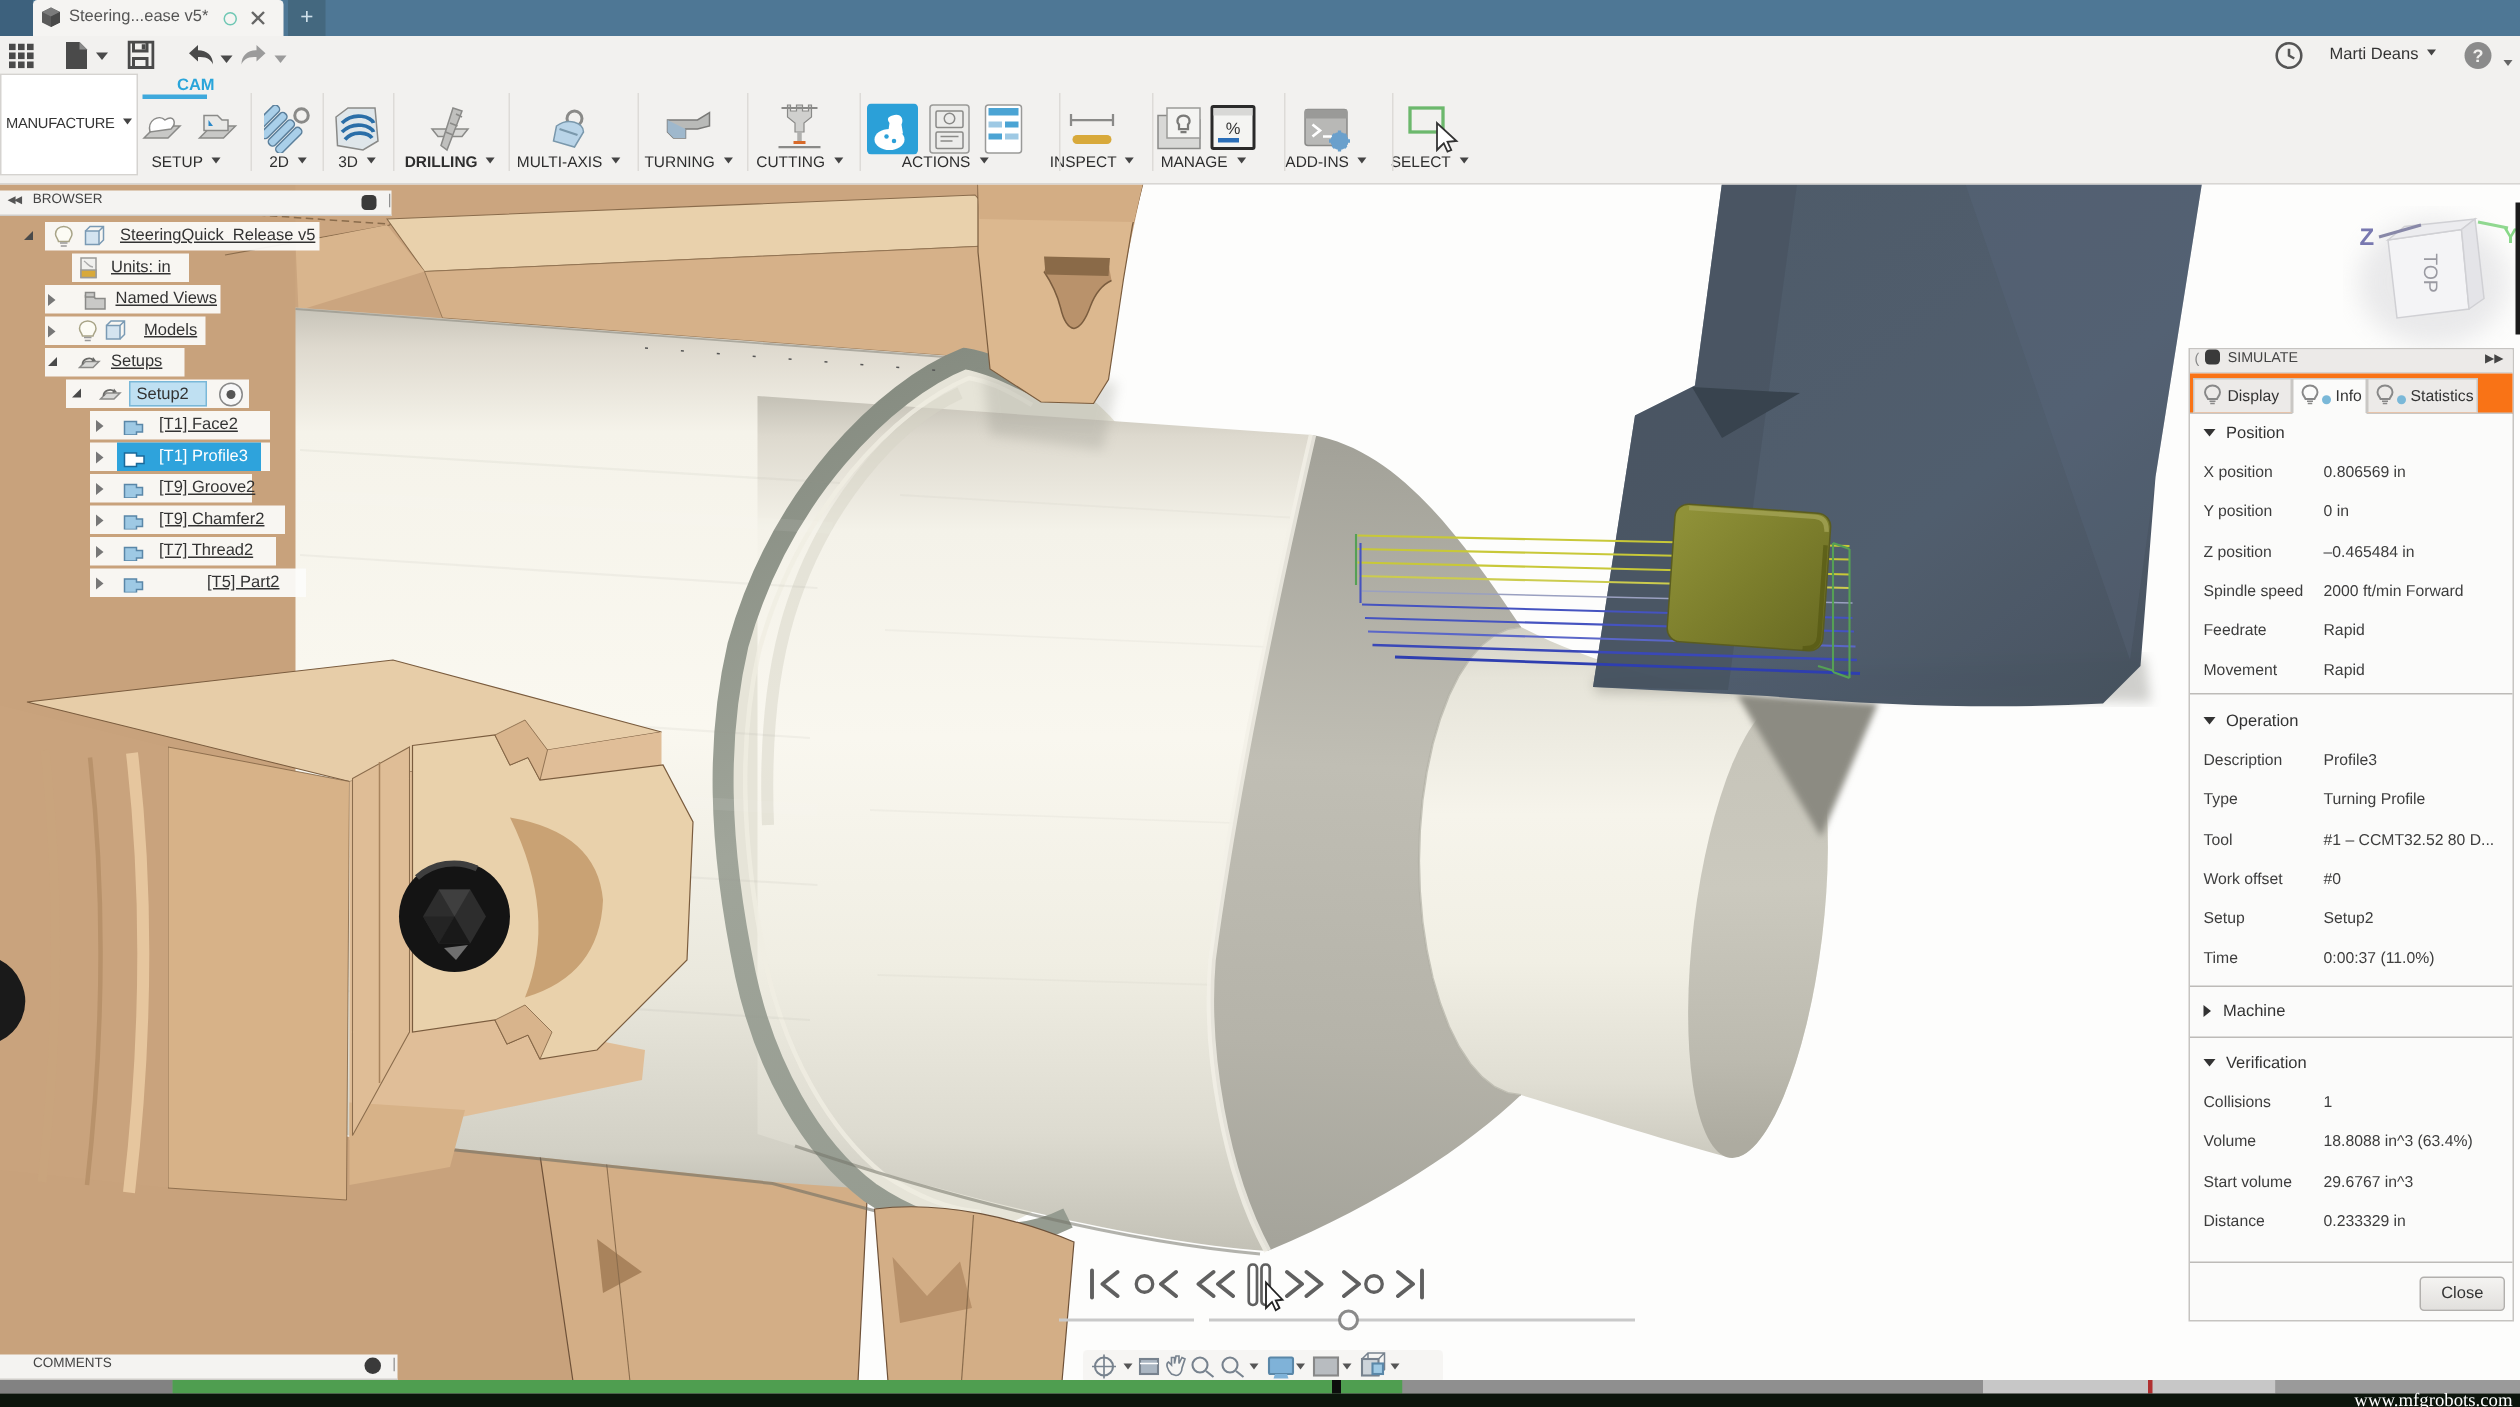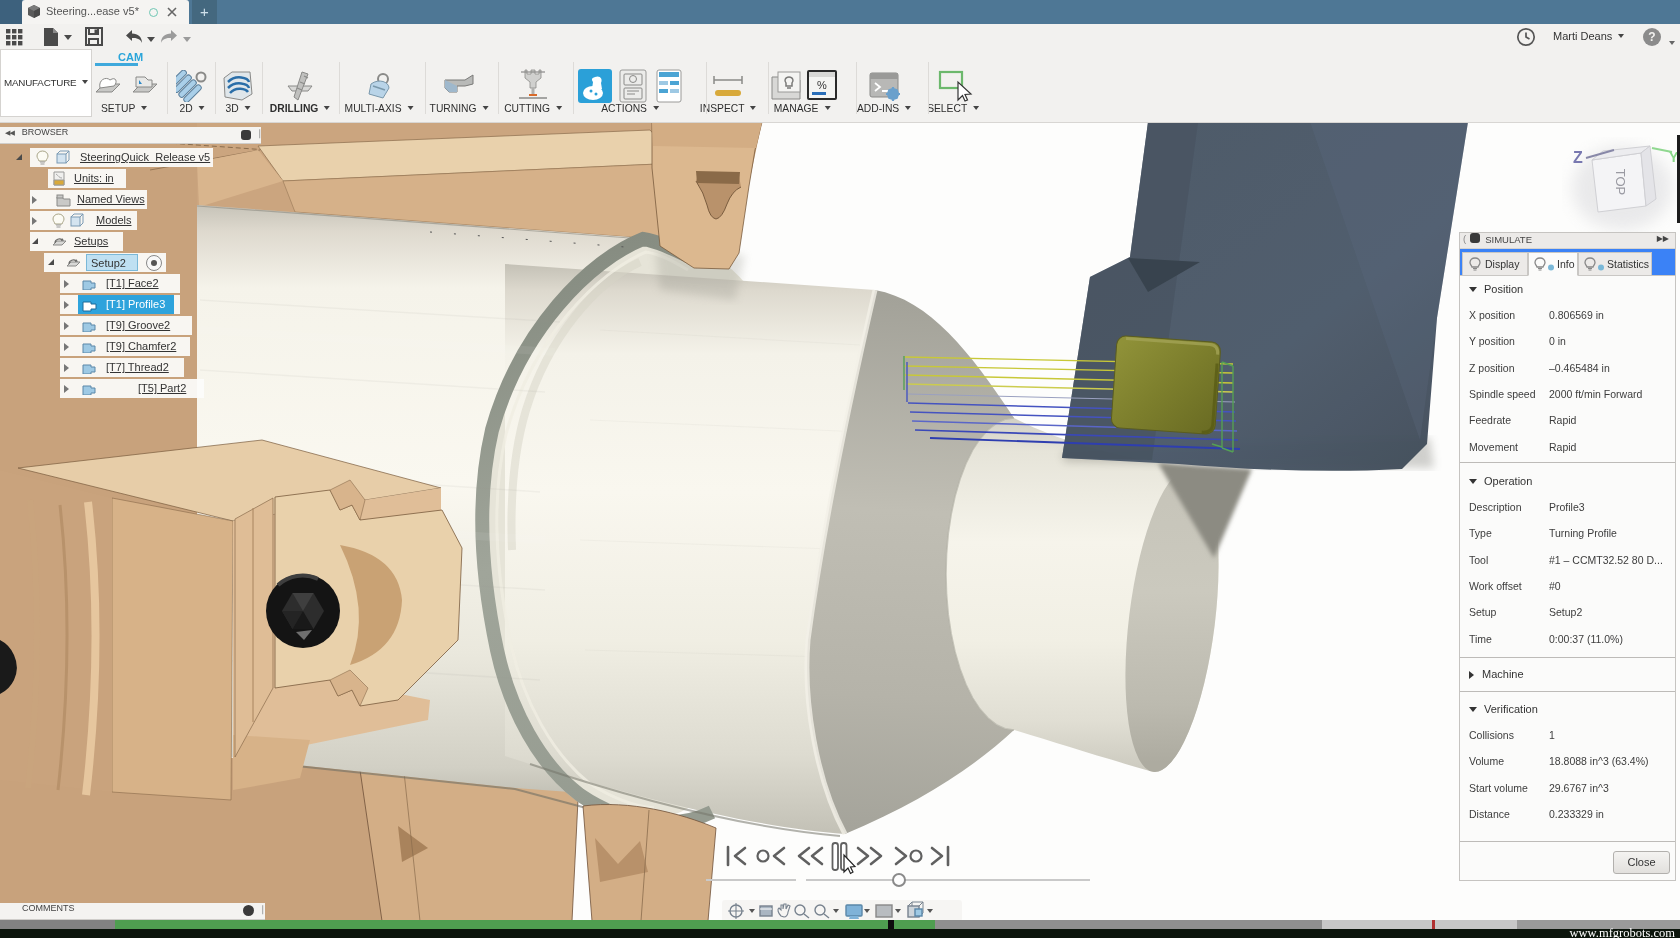--- a/index.html
+++ b/index.html
@@ -15,21 +15,21 @@
 #scene{left:0;top:122px;}
 
 #bhead{left:0;top:127px;width:261px;height:16px;background:#f4f3f1;border-bottom:1px solid #cfcdca;font-size:9px;color:#444;}
 .brow{position:absolute;height:19px;background:rgba(252,252,251,0.93);font-size:11px;color:#333;white-space:nowrap;line-height:19px;text-decoration:underline;}
 .tri{position:absolute;width:0;height:0;}
 .tri.c{border-top:4px solid transparent;border-bottom:4px solid transparent;border-left:5px solid #777;}
 .tri.o{border-bottom:6px solid #4a4a4a;border-left:6px solid transparent;}
 
 #spanel{left:1459px;top:232px;width:217px;height:649px;background:#fbfbfa;border:1px solid #c6c4c1;box-sizing:border-box;}
 #shead{left:0px;top:0px;width:215px;height:15px;background:#eceae8;border-bottom:1px solid #d5d3d0;font-size:9.5px;color:#444;}
-#stabs{left:0;top:16px;width:215px;height:26px;background:#3b82f6;border-bottom:1px solid #c9c7c4;}
+#stabs{left:0;top:16px;width:215px;height:26px;background:#f97316;border-bottom:1px solid #c9c7c4;}
 .stab{position:absolute;top:3px;height:23px;font-size:10.5px;color:#333;line-height:23px;border:1px solid #c9c7c4;border-bottom:none;background:#eteae8;box-sizing:border-box;}
 .srow{position:absolute;font-size:10.5px;color:#3d3d3d;white-space:nowrap;}
 .slab{position:absolute;left:9px;}
 .sval{position:absolute;left:89px;}
 .sdiv{position:absolute;left:0;width:215px;height:1px;background:#bdbbb8;}
 .shdr{position:absolute;left:9px;font-size:11px;color:#333;white-space:nowrap;}
 .dtri{display:inline-block;width:0;height:0;border-left:4px solid transparent;border-right:4px solid transparent;border-top:5px solid #333;margin-right:7px;vertical-align:middle;margin-bottom:2px;}
 .rtri{display:inline-block;width:0;height:0;border-top:4px solid transparent;border-bottom:4px solid transparent;border-left:5px solid #333;margin-right:8px;vertical-align:middle;margin-bottom:1px;}
 #closebtn{position:absolute;left:153px;top:618px;width:55px;height:21px;background:linear-gradient(#f4f3f1,#e2e0dd);border:1px solid #b2b0ad;border-radius:3px;font-size:11px;color:#333;text-align:center;line-height:20px;}
 
@@ -492,21 +492,21 @@
 <div class="brow" style="left:60px;top:295px;width:120px;">
     <span style="position:absolute;left:18px;top:0px;width:96px;height:19px;background:#2ea3dc;"></span>
     <span style="position:absolute;left:22px;z-index:2">
       <svg width="16" height="12" style="position:absolute;top:5px">
         <path d="M1 2 L9 2 L9 4 L14 4 L14 9 L9 9 L9 11 L1 11 Z" fill="#fff" stroke="#1a6a9a"></path>
       </svg>
     </span>
     <span style="position:absolute;left:46px;color:#fff;z-index:2">[T1] Profile3</span>
   </div>
 <span class="tri c" style="left:64px;top:301px"></span>
-<div class="brow" style="left:60px;top:316px;width:132px;"><span style="position:absolute;left:22px">
+<div class="brow" style="left:60px;top:316px;width:108px;"><span style="position:absolute;left:22px">
       <svg width="15" height="11" style="position:absolute;top:5px">
         <path d="M1 2 L9 2 L9 4 L13 4 L13 9 L9 9 L9 11 L1 11 Z" fill="#9ec9e4" stroke="#5a87a8"></path>
       </svg>
     </span><span style="margin-left:46px">[T9] Groove2</span></div>
 <span class="tri c" style="left:64px;top:322px"></span>
 <div class="brow" style="left:60px;top:337px;width:130px;"><span style="position:absolute;left:22px">
       <svg width="15" height="11" style="position:absolute;top:5px">
         <path d="M1 2 L9 2 L9 4 L13 4 L13 9 L9 9 L9 11 L1 11 Z" fill="#9ec9e4" stroke="#5a87a8"></path>
       </svg>
     </span><span style="margin-left:46px">[T9] Chamfer2</span></div>

